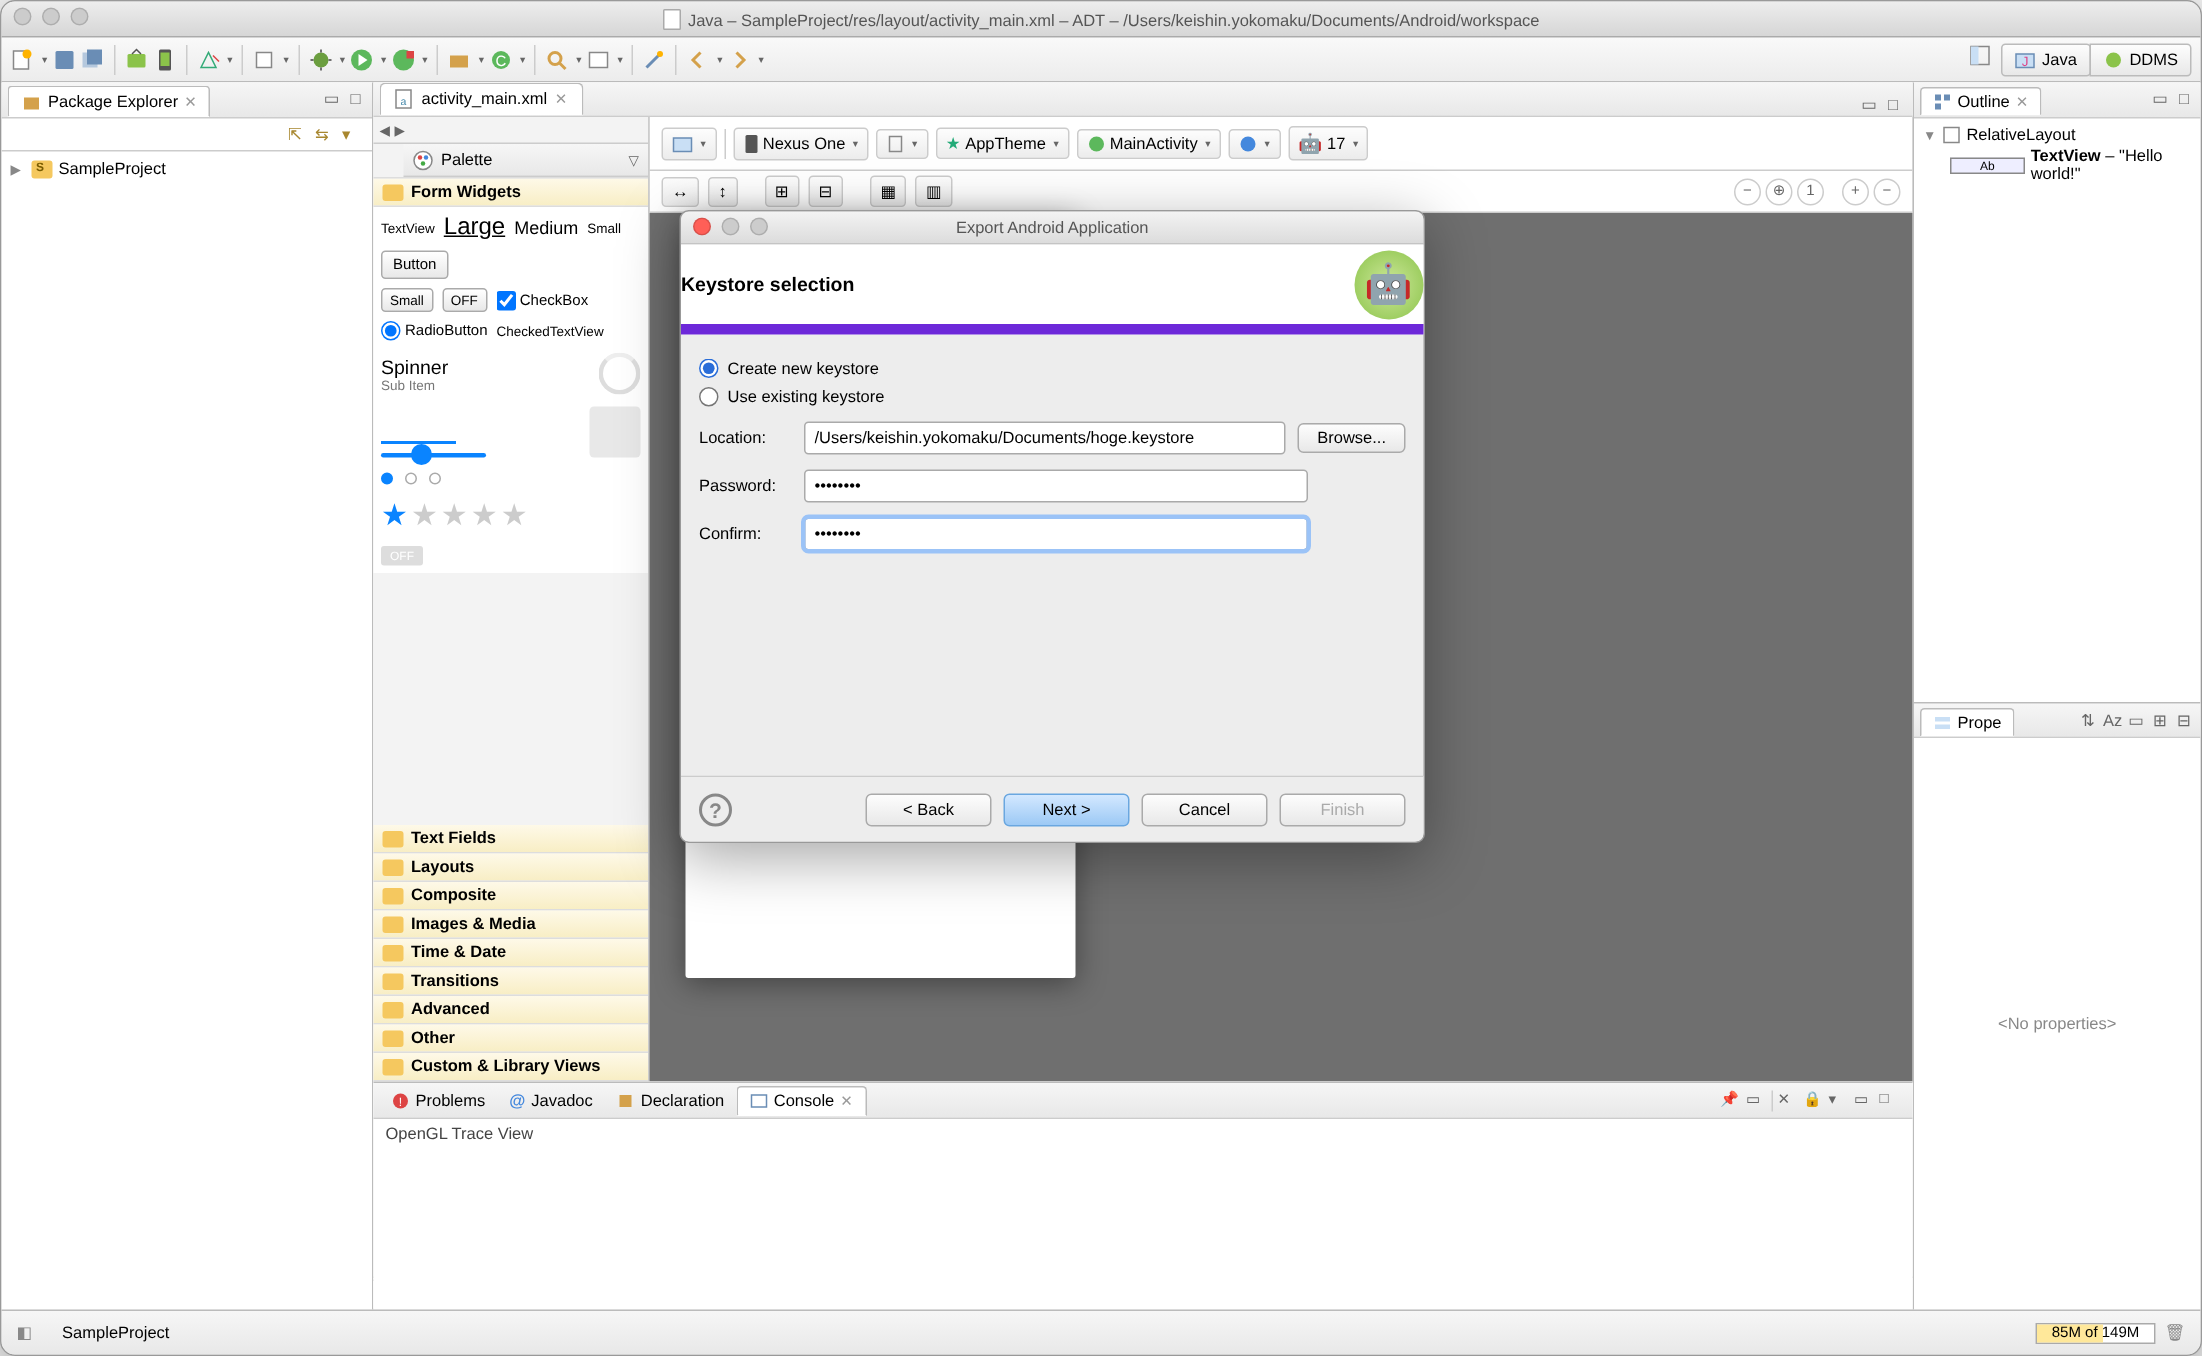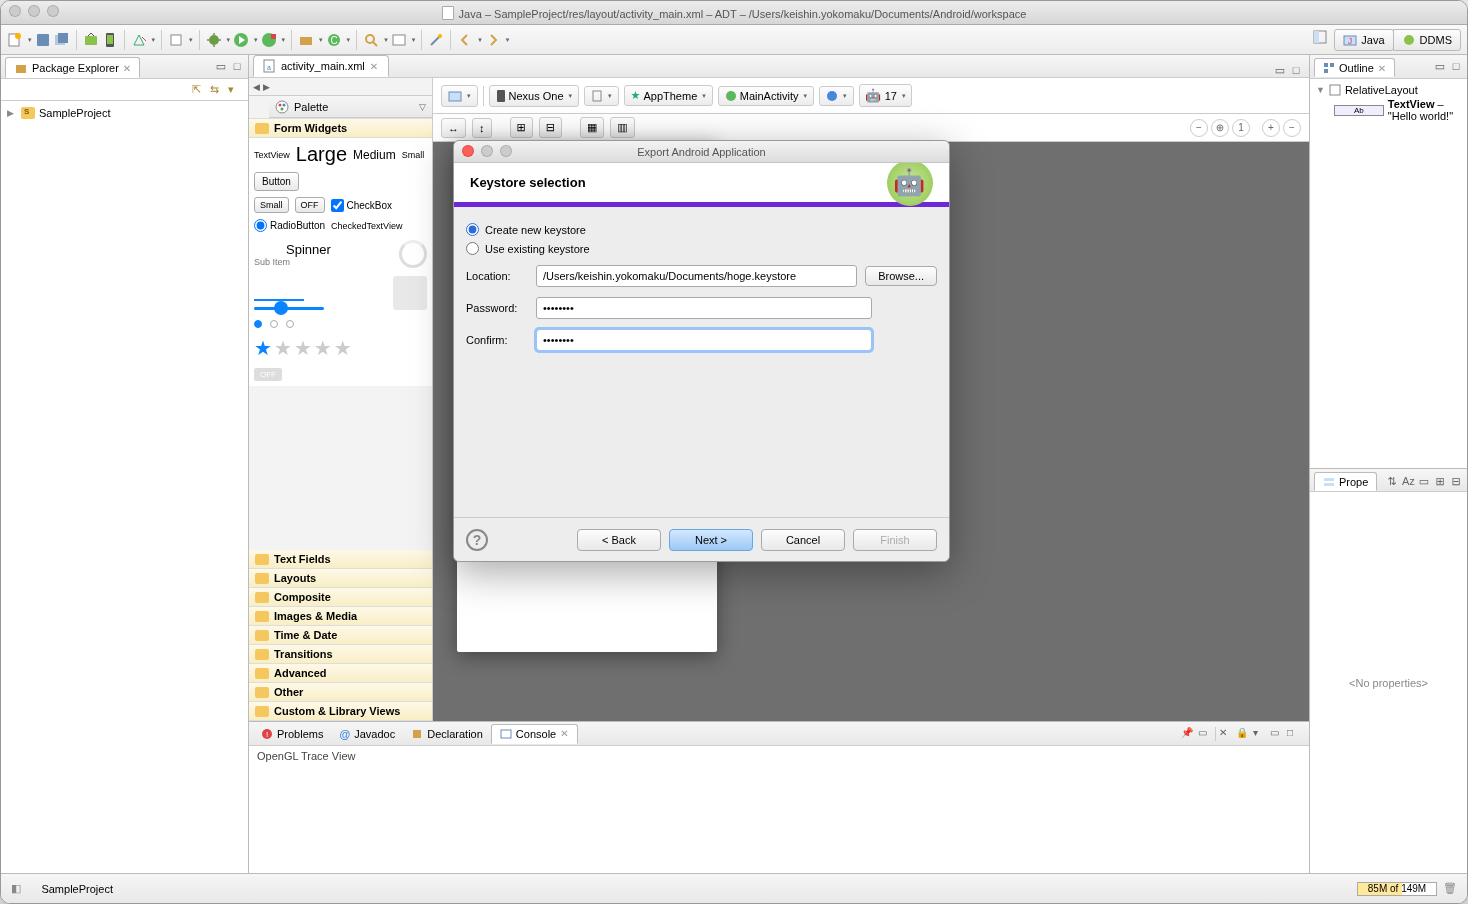--- a/index.html
+++ b/index.html
@@ -44,27 +44,27 @@
 .palette-hdr { height:22px; background:linear-gradient(#f6f6f6,#e8e8e8); border-bottom:1px solid #ccc; display:flex; align-items:center; padding:0 6px; gap:5px;margin-left:20px; }
 .palette-hdr .collapse { margin-left:auto; color:#666; font-size:9px; }
 .pal-arrow-row{height:18px; border-bottom:1px solid #ccc; display:flex; align-items:center; gap:3px; padding:0 4px;}
 .pal-arrow-row span{font-size:9px; color:#666;}
 .pal-section { background:linear-gradient(#fef9e8,#f8eec5); border-top:1px solid #ddd; border-bottom:1px solid #ddd; padding:3px 6px; display:flex; align-items:center; gap:5px; font-weight:bold; font-size:11px; }
 .pal-folder-ico { width:14px; height:11px; background:#f5c85f; border-radius:2px; }
 .pal-body { background:#fff; padding:5px; }
 .widget-row { display:flex; align-items:center; gap:6px; margin-bottom:6px; flex-wrap:wrap; }
 .wbtn { padding:3px 7px; background:linear-gradient(#fff,#e8e8e8); border:1px solid #aaa; border-radius:3px; font-size:10px; }
 .wlbl { font-size:10px; }
-.wlbl.lg { font-size:20px; }
+.wlbl.lg { font-size:16px;text-decoration:underline; }
 .wlbl.md { font-size:12px; }
 .wlbl.sm { font-size:9px; }
 .checkbox-demo { display:flex; align-items:center; gap:3px; font-size:10px;}
 .radio-demo { display:flex; align-items:center; gap:3px; font-size:10px;}
 .spinner-demo { margin-top:8px; }
-.spinner-demo .ttl { font-size:13px;margin-left:32px; }
+.spinner-demo .ttl { font-size:13px; }
 .spinner-demo .sub { font-size:9px; color:#777; }
 .spinner-circle { width:28px; height:28px; border:3px solid #ddd; border-top-color:#eee; border-radius:50%; }
 .avatar-ph { width:34px; height:34px; background:#e8e8e8; border-radius:3px; }
 .slider-track { width:70px; height:3px; background:#0a84ff; border-radius:2px; position:relative; margin-top:6px;}
 .slider-thumb { width:14px; height:14px; background:#0a84ff; border-radius:50%; position:absolute; top:-6px; left:20px; }
 .dots { display:flex; gap:8px; margin-top:10px; }
 .dots span { width:8px; height:8px; border:1px solid #aaa; border-radius:50%; }
 .dots span.on { background:#0a84ff; border-color:#0a84ff; }
 .stars { display:flex; gap:2px; margin-top:8px; font-size:20px; color:#ccc; }
 .stars span.on { color:#0a84ff; }
@@ -80,21 +80,21 @@
 .lt-btn .star { color:#2a7; }
 .lt-btn .droid { color:#8bc34a; font-size:13px; }
 .zoom-group { margin-left:auto; display:flex; gap:3px; }
 .zoom-group span { width:18px; height:18px; border:1px solid #ccc; border-radius:50%; font-size:10px; text-align:center; line-height:16px; color:#666; background:#fff;}
 .canvas-inner { position:absolute; top:64px; left:24px; width:260px; height:510px; background:#fff; box-shadow:0 4px 20px rgba(0,0,0,0.4); border-radius:2px; }
 
 .layout-bottom-tabs { position:absolute; bottom:0; left:0; right:0; height:22px; background:linear-gradient(#f6f6f6,#e8e8e8); border-top:1px solid #ccc; display:flex; align-items:center; font-size:11px; }
 .lbt { padding:3px 10px; border-right:1px solid #ccc; display:flex; align-items:center; gap:4px; background:#fff; border-top:1px solid #bbb;}
 .lbt.inactive { background:transparent; border-top:1px solid transparent; }
 
-.right-pane { width:158px; border-left:1px solid #bbb; background:#fff; display:flex; flex-direction:column; }
+.right-pane { width:192px; border-left:1px solid #bbb; background:#fff; display:flex; flex-direction:column; }
 .outline-body { flex:1; padding:4px 6px; font-size:11px; }
 .outline-item { display:flex; align-items:center; gap:4px; padding:1px 0; }
 .outline-item .tri { color:#888; font-size:9px; }
 .prop-body { flex:1; display:flex; align-items:center; justify-content:center; color:#888; font-size:11px; }
 .mini-ico { width:14px; height:14px; font-size:10px; color:#666; text-align:center; line-height:14px; border:1px solid transparent;}
 
 .bottom-pane { position:absolute; left:248px; right:0; bottom:0; height:152px; border-top:1px solid #bbb; background:#fff; display:flex; flex-direction:column; }
 .bottom-tabs { height:24px; background:linear-gradient(#f6f6f6,#e8e8e8); border-bottom:1px solid #ccc; display:flex; align-items:center; padding:0 4px; font-size:11px; gap:0;}
 .btab { padding:3px 8px; display:flex; align-items:center; gap:4px; }
 .btab.active { background:#fff; border:1px solid #bbb; border-bottom:1px solid #fff; border-radius:3px 3px 0 0;}
@@ -107,21 +107,21 @@
 .heap-bar { width:80px; height:14px; border:1px solid #aaa; background:#fff; position:relative; font-size:10px; text-align:center; line-height:12px;}
 .heap-fill { position:absolute; left:0; top:0; bottom:0; width:57%; background:#ffe89a; }
 .heap-txt { position:relative; }
 .trash { width:14px; height:14px; color:#888; }
 
 .modal { position:absolute; top:139px; left:452px; width:497px; height:422px; background:#ededed; border:1px solid #999; border-radius:6px; box-shadow:0 10px 40px rgba(0,0,0,0.35); z-index:100; display flex; flex-direction:column;}
 .modal-title { height:22px; background:linear-gradient(#f3f3f3,#dcdcdc); border-bottom:1px solid #c4c4c4; border-radius:6px 6px 0 0; display:flex; align-items:center; font-size:11px; position:relative;}
 .modal-title .traffic { left:8px; top:4px; }
 .modal-title .mclose{background:#ff5f57;} .modal-title .mmin{background:#ccc;} .modal-title .mmax{background:#ccc;}
 .modal-title .mtitle { margin:0 auto; color:#555; }
-.modal-header { height:44px; background:#fff; border-bottom:5px solid #6d28d9; display:flex; align-items:center; padding:0 16px; }
+.modal-header { height:60px; background:#fff; border-bottom:7px solid #6d28d9; display:flex; align-items:center; padding:0 0; }
 .modal-header h3 { font-size:13px; font-weight:bold; }
 .android-badge { margin-left:auto; width:46px; height:46px; border-radius:50%; background:radial-gradient(#cde89a,#8bc34a); display:flex; align-items:center; justify-content:center; font-size:26px; }
 .modal-body { padding:16px 12px 8px; font-size:11px; }
 .radio-row { display:flex; align-items:center; gap:6px; margin-bottom:6px; }
 .radio-row input { accent-color:#2a6dd8; }
 .form-row { display:flex; align-items:center; gap:8px; margin-top:10px; }
 .form-row label { width:62px; }
 .form-row input[type=text], .form-row input[type=password] { flex:1; height:22px; border:1px solid #aaa; border-radius:3px; padding:0 6px; font-size:11px; background:#fff; }
 .form-row input.focused { outline:3px solid #9bc3f7; outline-offset:-1px; }
 .browse-btn { padding:3px 12px; background:linear-gradient(#fdfdfd,#e8e8e8); border:1px solid #aaa; border-radius:4px; font-size:11px; }

